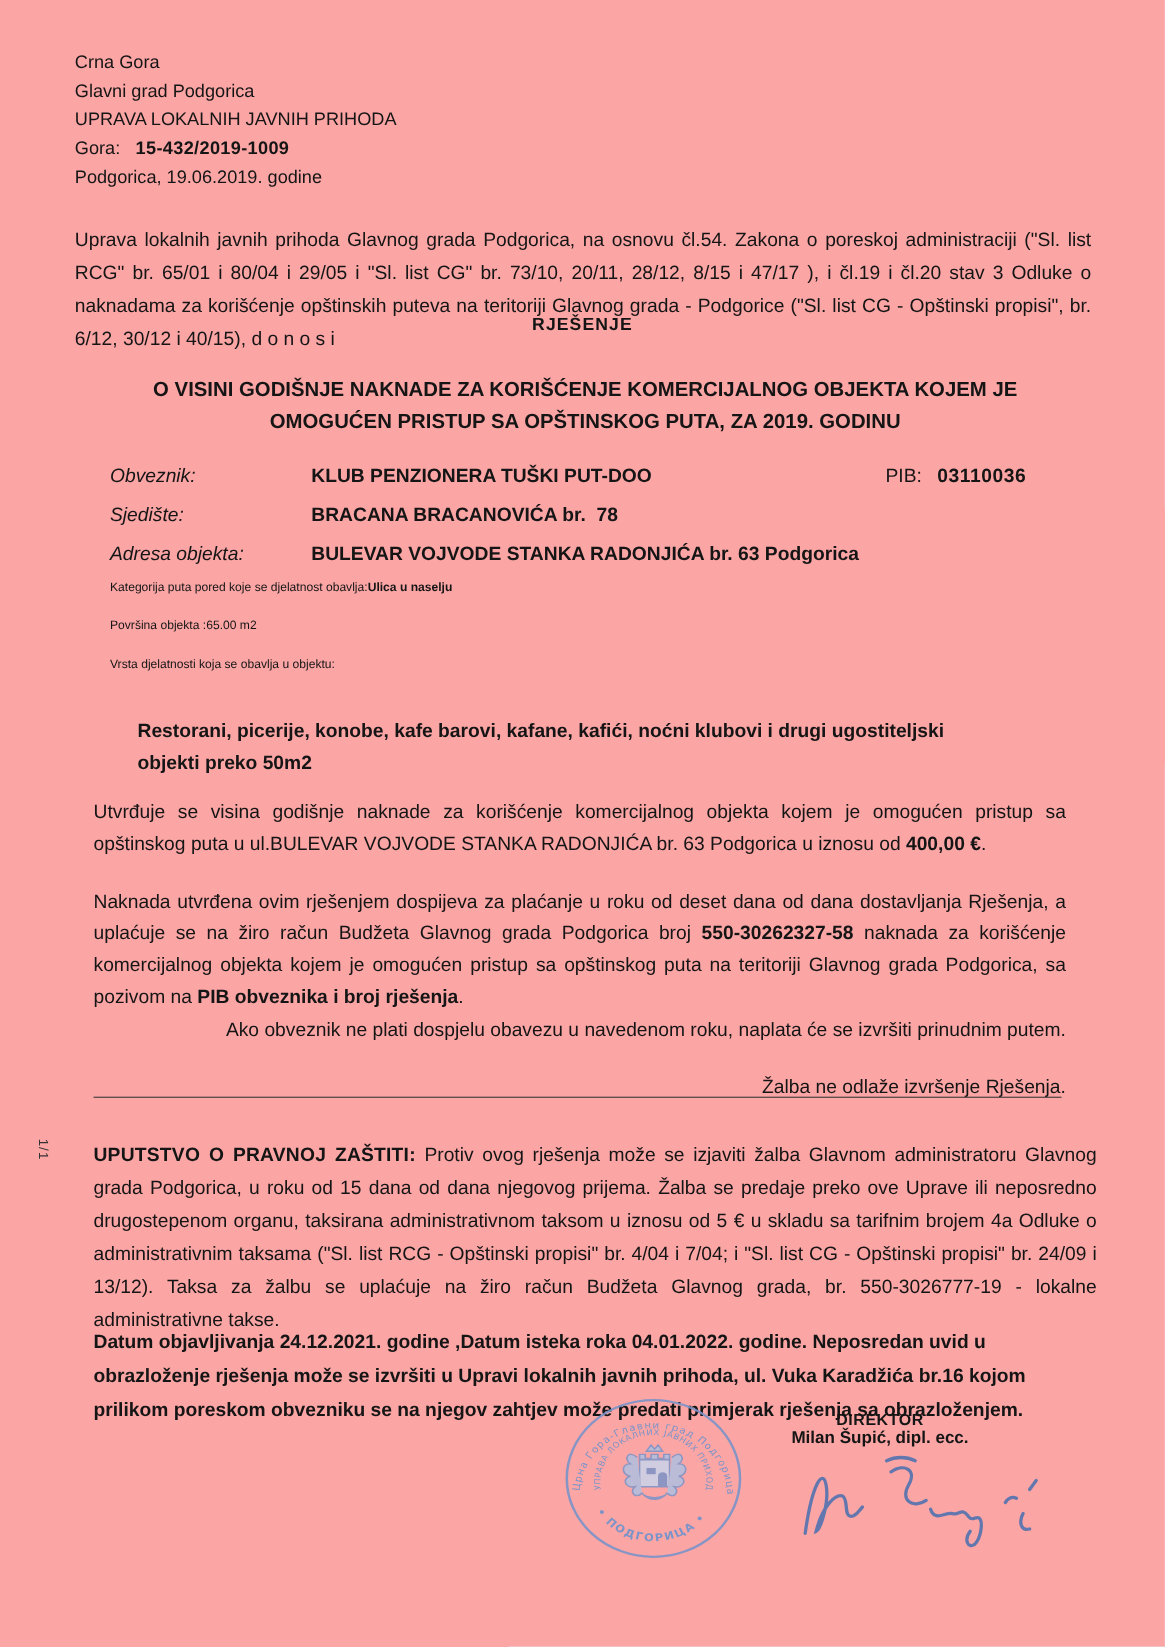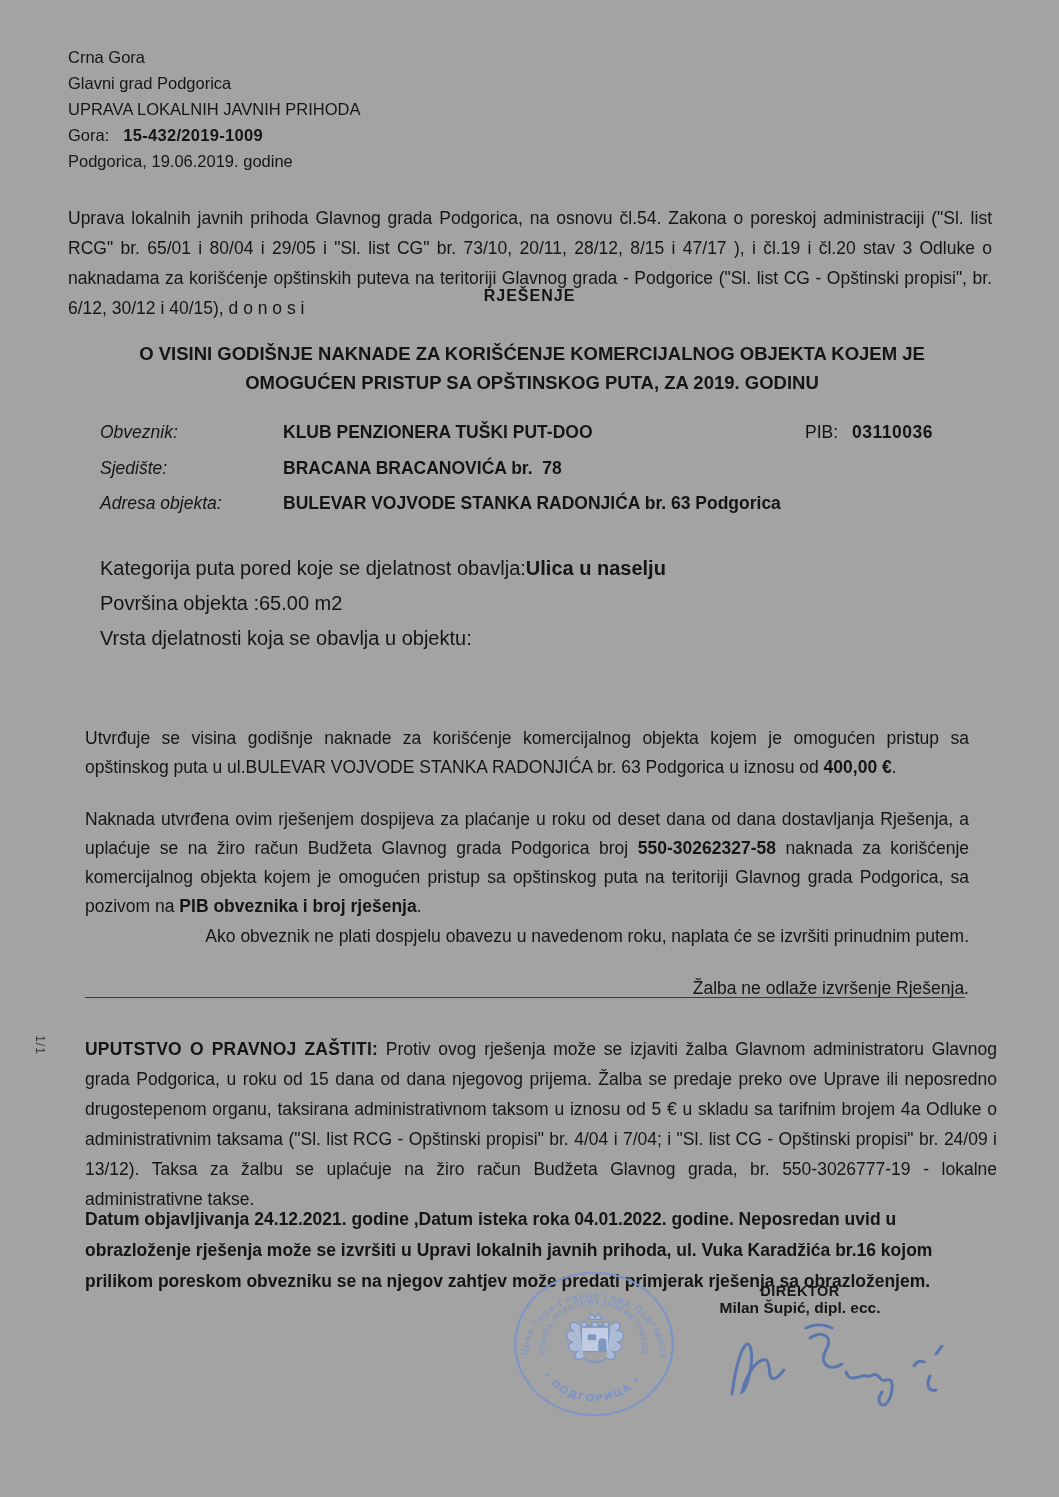--- a/index.html
+++ b/index.html
@@ -1,19 +1,19 @@
 <!DOCTYPE html>
 <html><head>
 <meta charset="utf-8">
 <style>
   html,body{margin:0;padding:0;background:#e8e8e8;}
   .page{
     position:relative;
     width:1059px;height:1497px;
-    background:#a3a3a3;
+    background:#fca5a5;
     font-family:"Liberation Sans", sans-serif;
     color:#151515;
     overflow:hidden;
     margin:0 auto;
   }
   .abs{position:absolute;}
   
   .letterhead{left:68px;top:44px;font-size:16.5px;line-height:26px;}
   .letterhead .ln{white-space:pre-wrap;}
   .letterhead b{margin-left:14px;letter-spacing:.3px;}
@@ -21,21 +21,21 @@
   .intro{left:68px;top:171px;width:924px;font-size:17.5px;line-height:30px;text-align:justify;margin-top:32px;}
   
   .title{left:0;top:287px;width:1059px;text-align:center;font-size:16px;font-weight:bold;letter-spacing:1px;}
   .subject{left:84px;top:339px;width:896px;text-align:center;font-size:18.5px;font-weight:bold;line-height:29px;}
   
   .row{left:0;top:0;width:1059px;font-size:17.5px;}
   .row .lbl{position:absolute;left:100px;white-space:pre-wrap;font-style:italic;}
   .row .val{position:absolute;left:283px;font-weight:bold;white-space:pre-wrap;}
   .row .pib-lbl{position:absolute;left:805px;}
   .row .pib-val{position:absolute;left:852px;font-weight:bold;letter-spacing:.5px;}
-  .inline-row{left:100px;font-size:20px;white-space:pre-wrap;margin-top:29px;}
+  .inline-row{left:100px;font-size:11px;white-space:pre-wrap;}
   .inline-row b{white-space:pre-wrap;}
   
   .activity{left:125px;top:650px;width:760px;font-size:17.5px;font-weight:bold;line-height:29px;}
   
   .para{left:85px;width:884px;font-size:17.5px;line-height:29px;text-align:justify;}
   .para.nj{text-align:right;}
   .rule{left:85px;top:997px;width:880px;border-top:1.6px solid #3a3a3a;height:0;}
   .legal{left:85px;top:1016px;width:912px;font-size:17.5px;line-height:30px;text-align:justify;}
   .legal b{letter-spacing:.2px;}
   .publication{left:85px;top:1186px;width:880px;font-size:17.5px;line-height:31px;font-weight:bold;}
@@ -78,20 +78,21 @@
   </div>
   <div class="abs row" style="top:493px">
     <span class="lbl">Adresa objekta:</span>
     <span class="val">BULEVAR VOJVODE STANKA RADONJIĆA br. 63 Podgorica</span>
   </div>
 
   <div class="abs inline-row" style="top:528px"><span>Kategorija puta pored koje se djelatnost obavlja:</span><b>Ulica u naselju</b></div>
   <div class="abs inline-row" style="top:563px">Površina objekta :65.00 m2</div>
   <div class="abs inline-row" style="top:598px">Vrsta djelatnosti koja se obavlja u objektu:</div>
 
+  <div class="abs activity">Restorani, picerije, konobe, kafe barovi, kafane, kafići, noćni klubovi i drugi ugostiteljski objekti preko 50m2</div>
 
   <p class="abs para" style="top:706px"><span>Utvrđuje se visina godišnje naknade za korišćenje komercijalnog objekta kojem je omogućen pristup sa opštinskog puta u ul.BULEVAR VOJVODE STANKA RADONJIĆA br. 63 Podgorica  u iznosu od </span><b>400,00 €</b><span>.</span></p>
 
   <p class="abs para" style="top:787px"><span>Naknada utvrđena ovim rješenjem dospijeva za plaćanje u roku od deset dana od dana dostavljanja Rješenja, a uplaćuje se na žiro račun Budžeta Glavnog grada Podgorica broj </span><b>550-30262327-58</b><span> naknada za korišćenje komercijalnog objekta kojem je omogućen pristup sa opštinskog puta na teritoriji Glavnog grada Podgorica, sa pozivom na </span><b>PIB obveznika i broj rješenja</b><span>.</span></p>
 
   <p class="abs para nj" style="top:904px">Ako obveznik ne plati dospjelu obavezu u navedenom roku, naplata će se izvršiti prinudnim putem.</p>
   <p class="abs para nj" style="top:956px">Žalba ne odlaže izvršenje Rješenja.</p>
 
   <div class="abs rule"></div>
 

